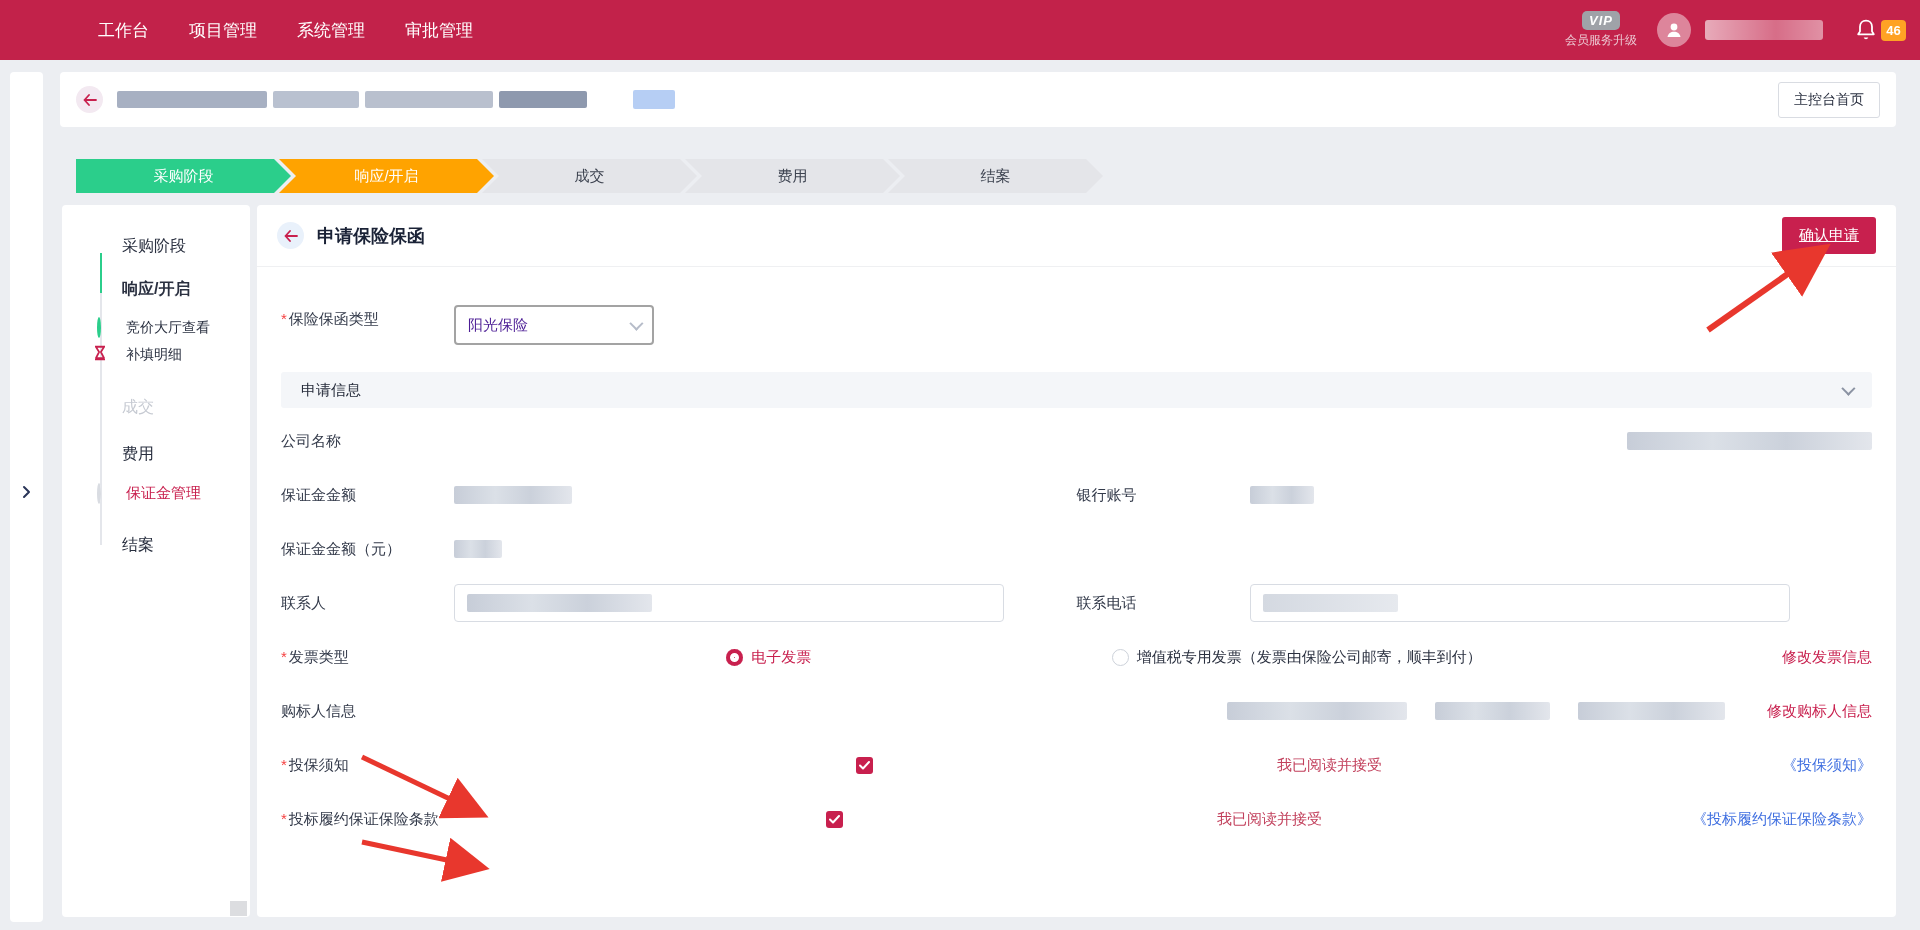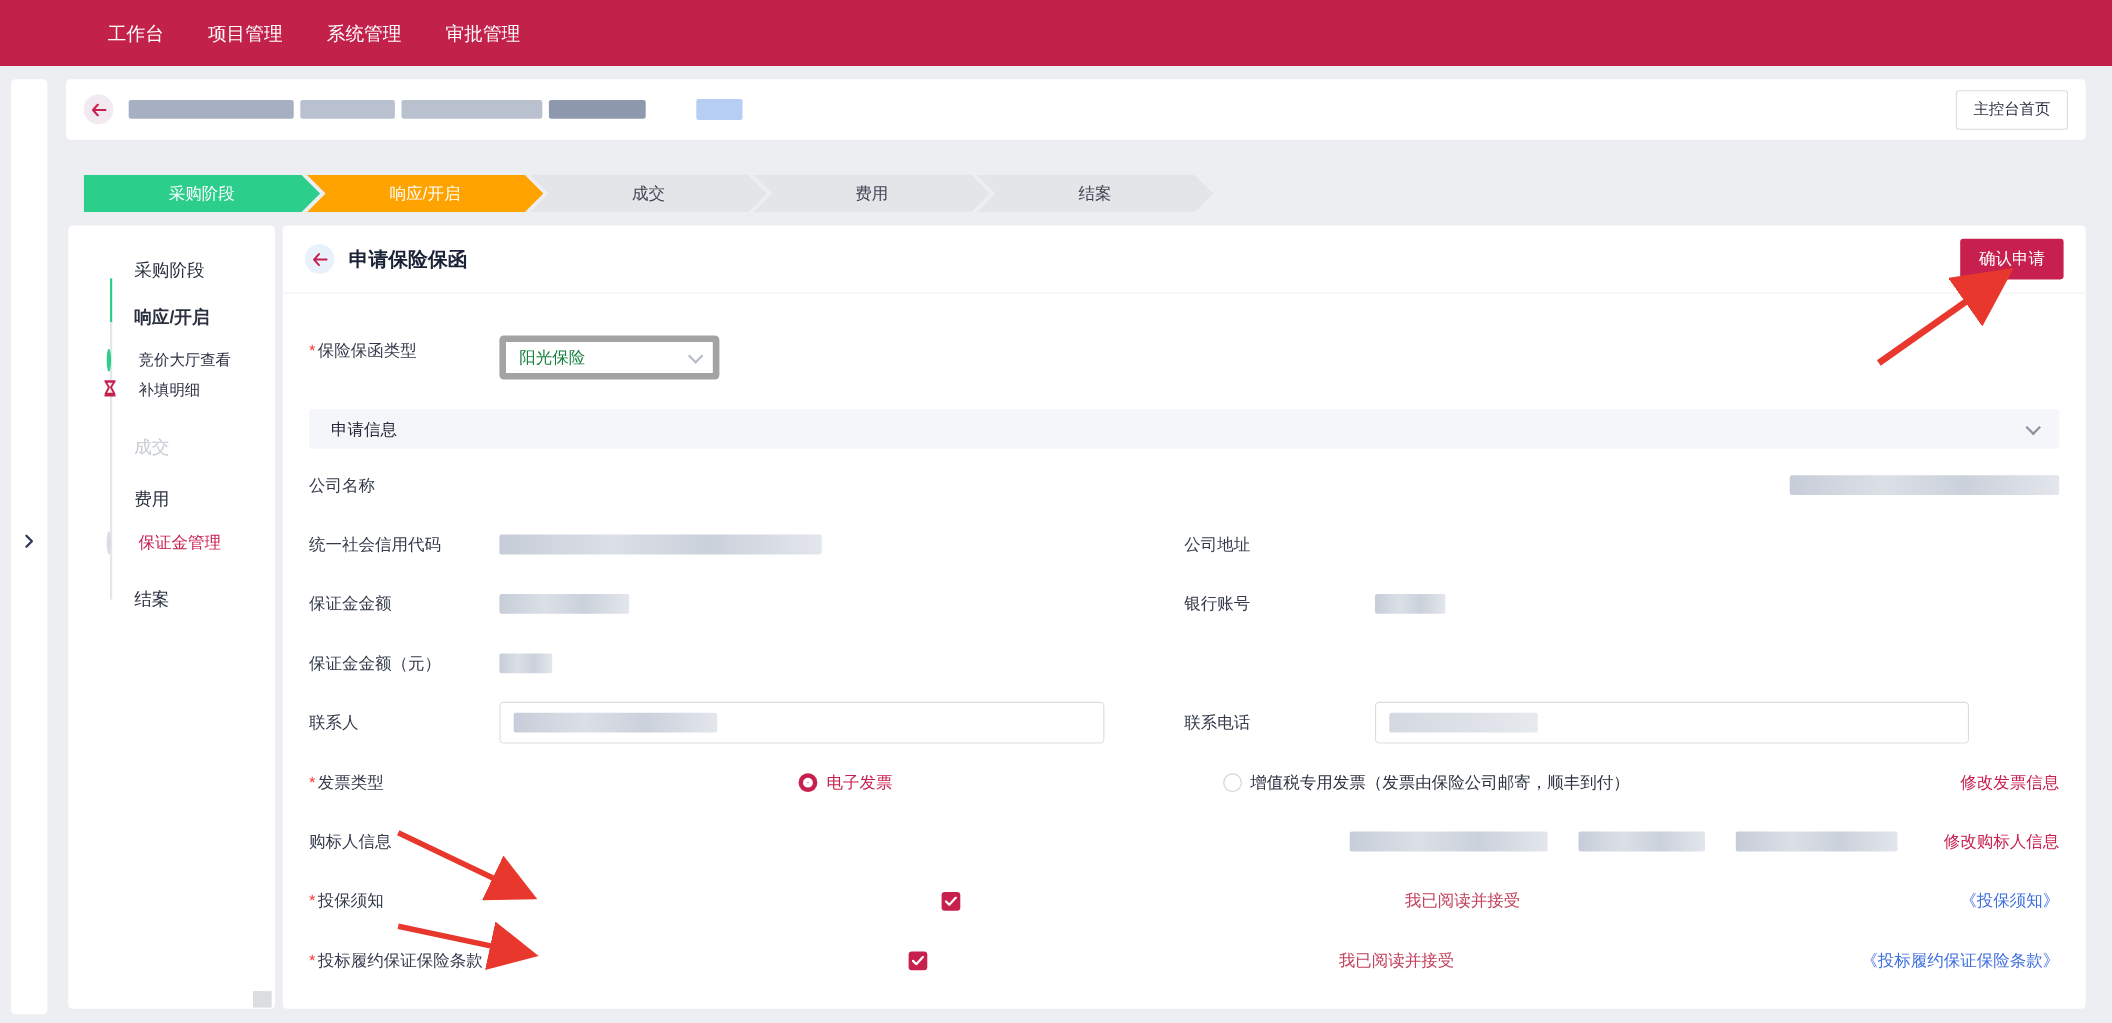--- a/index.html
+++ b/index.html
@@ -75,32 +75,32 @@
   .side-thumb { position:absolute; right:3px; bottom:1px; width:17px; height:15px; background:#DCDDE0; }
 
   
   .panel { position:relative; margin-left:7px; width:1639px; height:712px;
     background:#fff; border-radius:4px; }
   .panel-head { height:62px; display:flex; align-items:center; padding:16px 20px;
     border-bottom:1px solid #EFF0F2; }
   .circle-back.blue { background:#E9F1FB; }
   .panel-title { margin-left:13px; font-size:18px; font-weight:bold; color:#1A2236; }
   .confirm-btn { margin-left:auto; background:#C8204E; color:#fff; font-size:15px;
-    padding:9px 17px; border-radius:3px; border:none; cursor:pointer; }
+    padding:9px 17px; border-radius:3px; border:none; cursor:pointer;text-decoration:underline; }
 
   .form { padding:0 24px; }
   .frow { display:flex; align-items:center; height:22px; margin-top:32px; }
   .fcol { display:flex; align-items:center; width:50%; }
   .fcol.full { width:100%;justify-content:space-between; }
   .flabel { width:173px; font-size:15px; color:#333A4A; flex:0 0 auto; }
   .req { color:#F53F3F; margin-right:2px; }
 
   .row-type { height:40px; margin-top:32px; }
-  .select { width:200px; height:40px; border:6px solid #a3a3a3; border-radius:4px;
-    display:flex; align-items:center; padding:0 12px; font-size:15px; color:#15803d;
+  .select { width:200px; height:40px; border:2px solid #a3a3a3; border-radius:4px;
+    display:flex; align-items:center; padding:0 12px; font-size:15px; color:#4c1d95;
     cursor:pointer; background:#fff;margin-top:12px; }
   .select .chev { margin-left:auto; }
 
   .section-bar { height:36px; margin-top:33px; background:#F4F6F9; border-radius:3px;
     display:flex; align-items:center; padding:0 20px; cursor:pointer; }
   .section-title { font-size:15px; color:#252B3A; }
   .section-bar .chev { margin-left:auto; }
 
   .chev { width:10px; height:10px; border-right:2px solid #8B93A3; border-bottom:2px solid #8B93A3;
     transform:rotate(45deg) translateY(-2px); }
@@ -140,20 +140,40 @@
 </head>
 <body>
 
 <div class="navbar">
   <div class="nav-menu">
     <div class="nav-item">工作台</div>
     <div class="nav-item">项目管理</div>
     <div class="nav-item">系统管理</div>
     <div class="nav-item">审批管理</div>
   </div>
+  <div class="nav-right">
+    <div class="vip-wrap">
+      <div class="vip-badge">VIP</div>
+      <div class="vip-caption">会员服务升级</div>
+    </div>
+    <div class="avatar">
+      <svg width="18" height="18" viewBox="0 0 18 18">
+        <circle cx="9" cy="6" r="3.4" fill="#fff"></circle>
+        <path d="M2.5 16c.6-3.6 3.3-5.3 6.5-5.3s5.9 1.7 6.5 5.3z" fill="#fff"></path>
+      </svg>
+    </div>
+    <div class="user-blur"></div>
+    <div class="bell">
+      <svg width="22" height="24" viewBox="0 0 22 24">
+        <path d="M11 2.6c3.6 0 6 2.7 6 6.2v4.6l1.8 2.9H3.2L5 13.4V8.8c0-3.5 2.4-6.2 6-6.2z" fill="none" stroke="#fff" stroke-width="1.8" stroke-linejoin="round"></path>
+        <path d="M8.7 19.5a2.4 2.4 0 0 0 4.6 0z" fill="#fff"></path>
+      </svg>
+      <div class="notif-badge">46</div>
+    </div>
+  </div>
 </div>
 
 <div class="collapse-strip">
   <div class="collapse-toggle">
     <svg width="9" height="14" viewBox="0 0 9 14">
       <path d="M2 2l5 5-5 5" fill="none" stroke="#2A3558" stroke-width="2" stroke-linecap="round" stroke-linejoin="round"></path>
     </svg>
   </div>
 </div>
 
@@ -253,29 +273,20 @@
         <span class="chev"></span>
       </div>
 
       <div class="frow" style="margin-top:22px;">
         <div class="fcol full">
           <div class="flabel">公司名称</div>
           <div class="blur" style="width:245px;"></div>
         </div>
       </div>
 
-      <div class="frow">
-        <div class="fcol">
-          <div class="flabel">统一社会信用代码</div>
-          <div class="blur" style="width:293px;"></div>
-        </div>
-        <div class="fcol">
-          <div class="flabel">公司地址</div>
-        </div>
-      </div>
 
       <div class="frow">
         <div class="fcol">
           <div class="flabel">保证金金额</div>
           <div class="blur" style="width:118px;"></div>
         </div>
         <div class="fcol">
           <div class="flabel">银行账号</div>
           <div class="blur" style="width:64px;"></div>
         </div>

